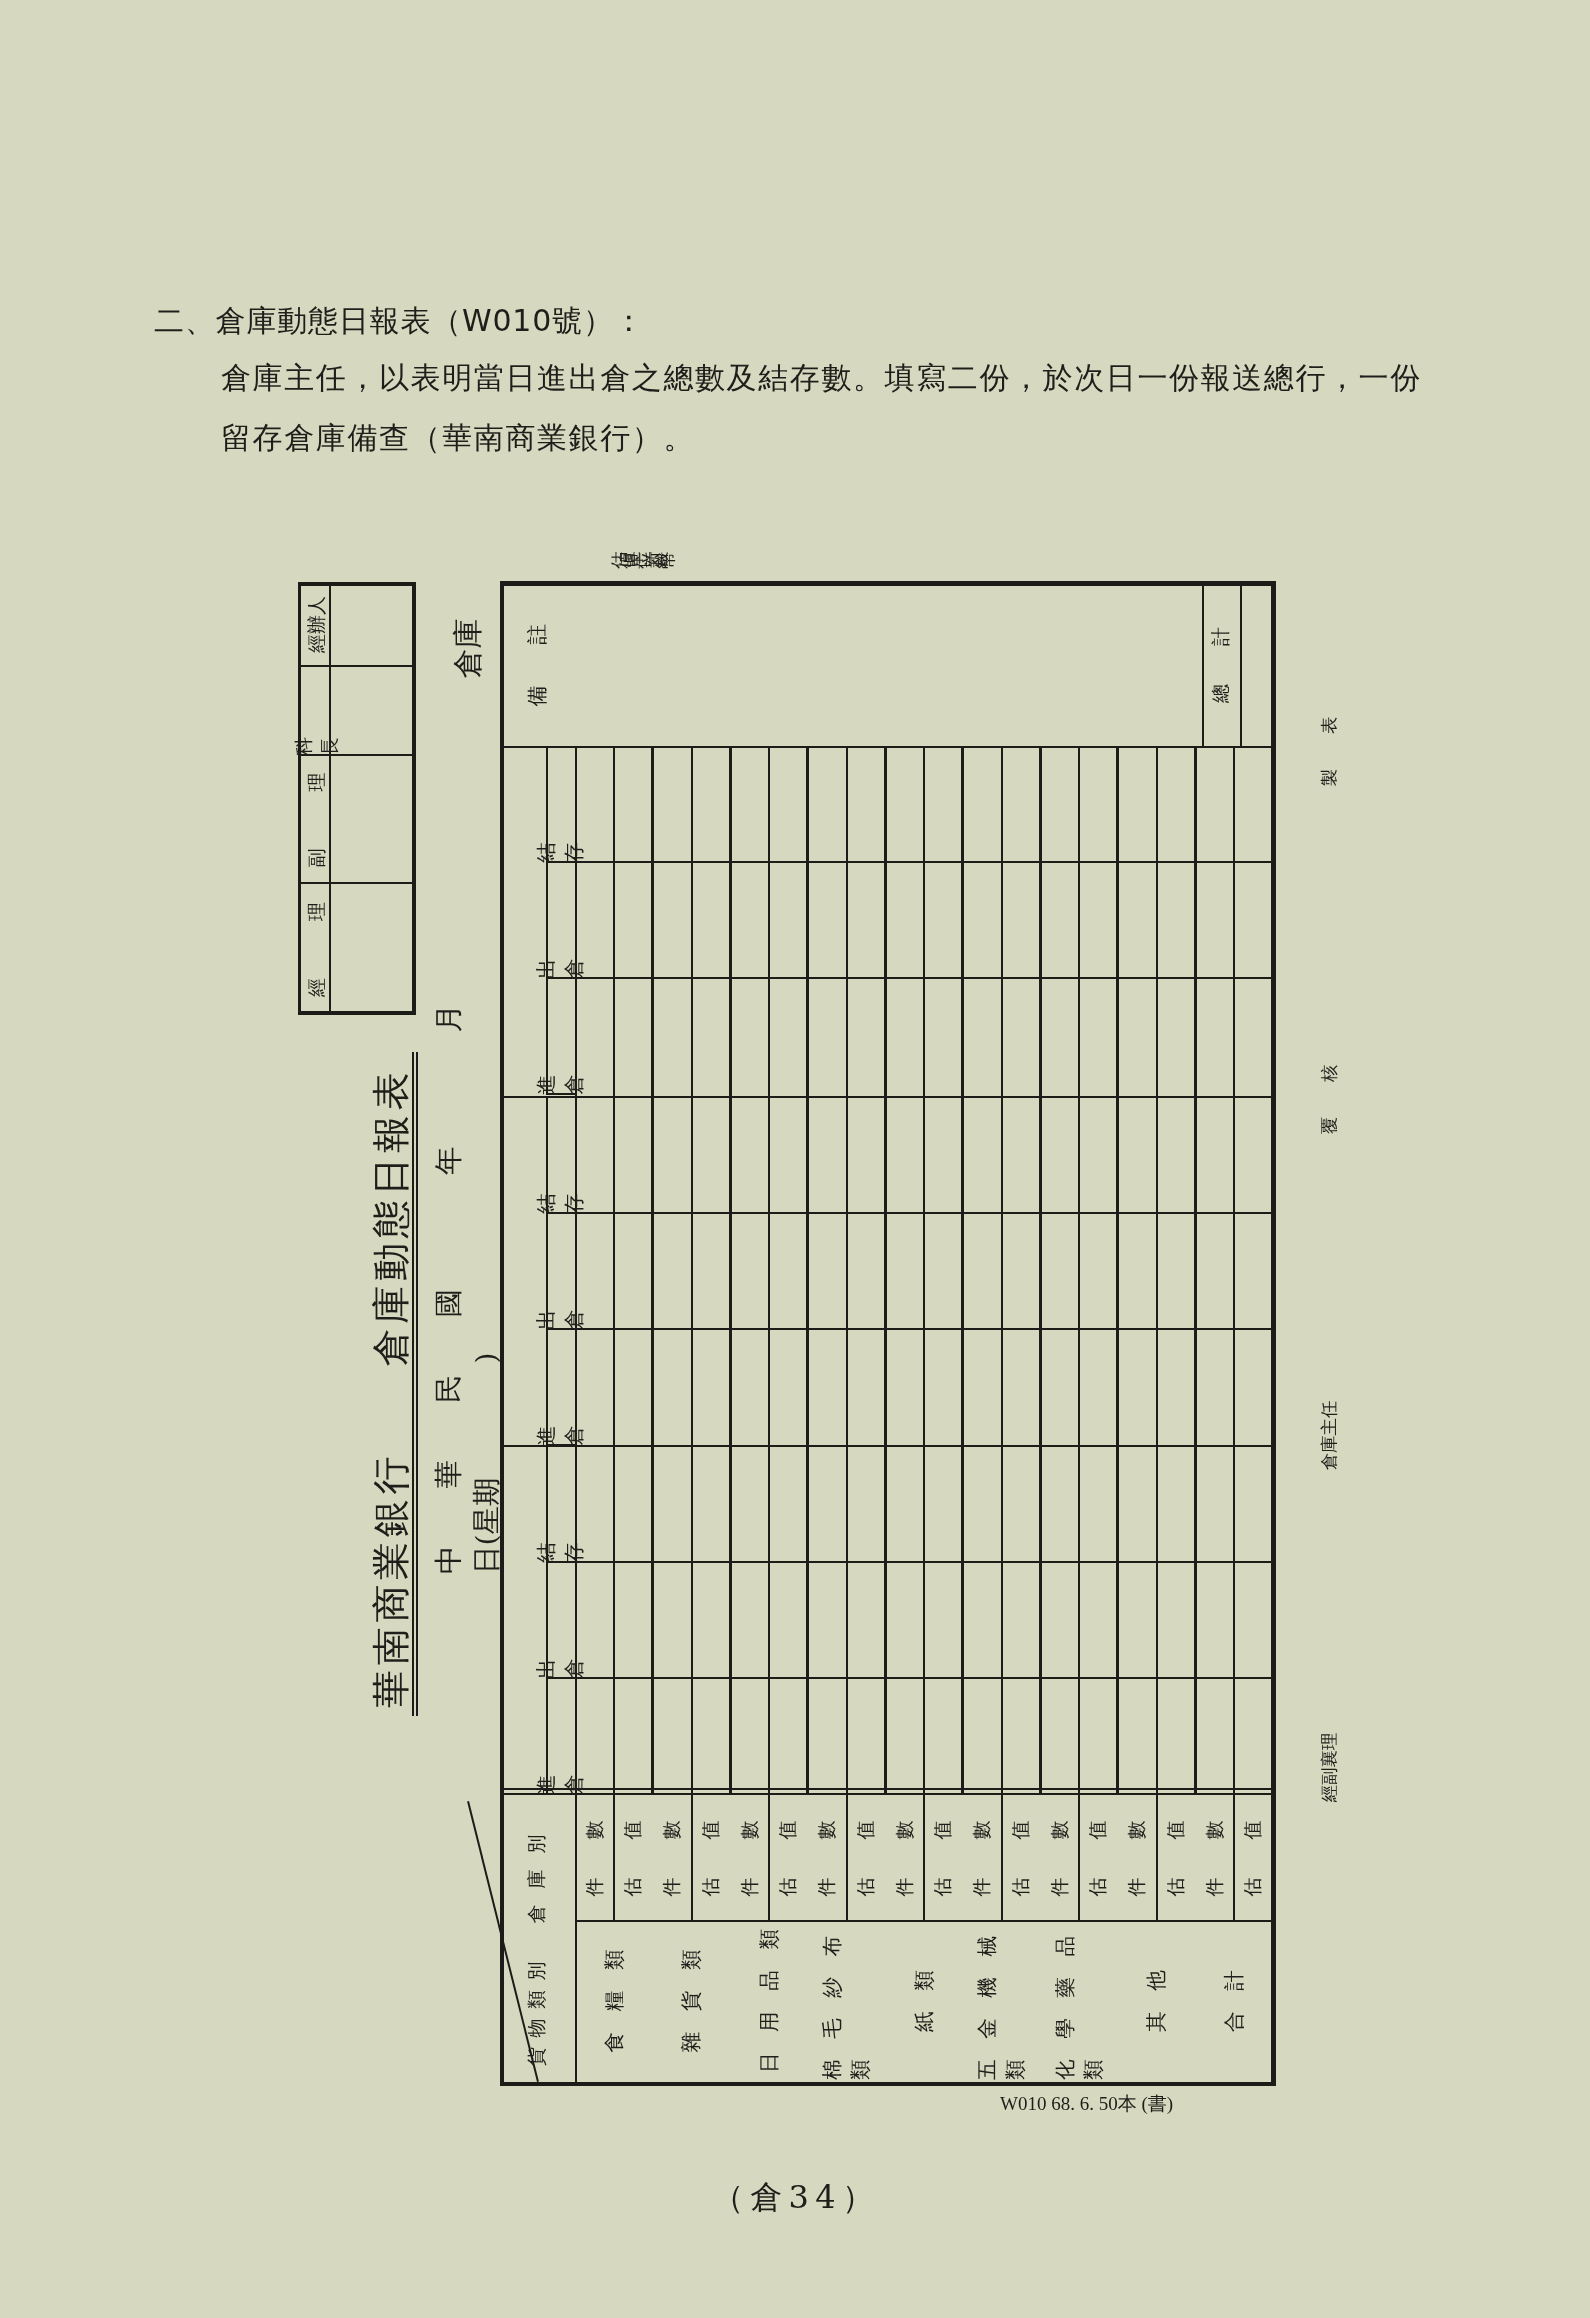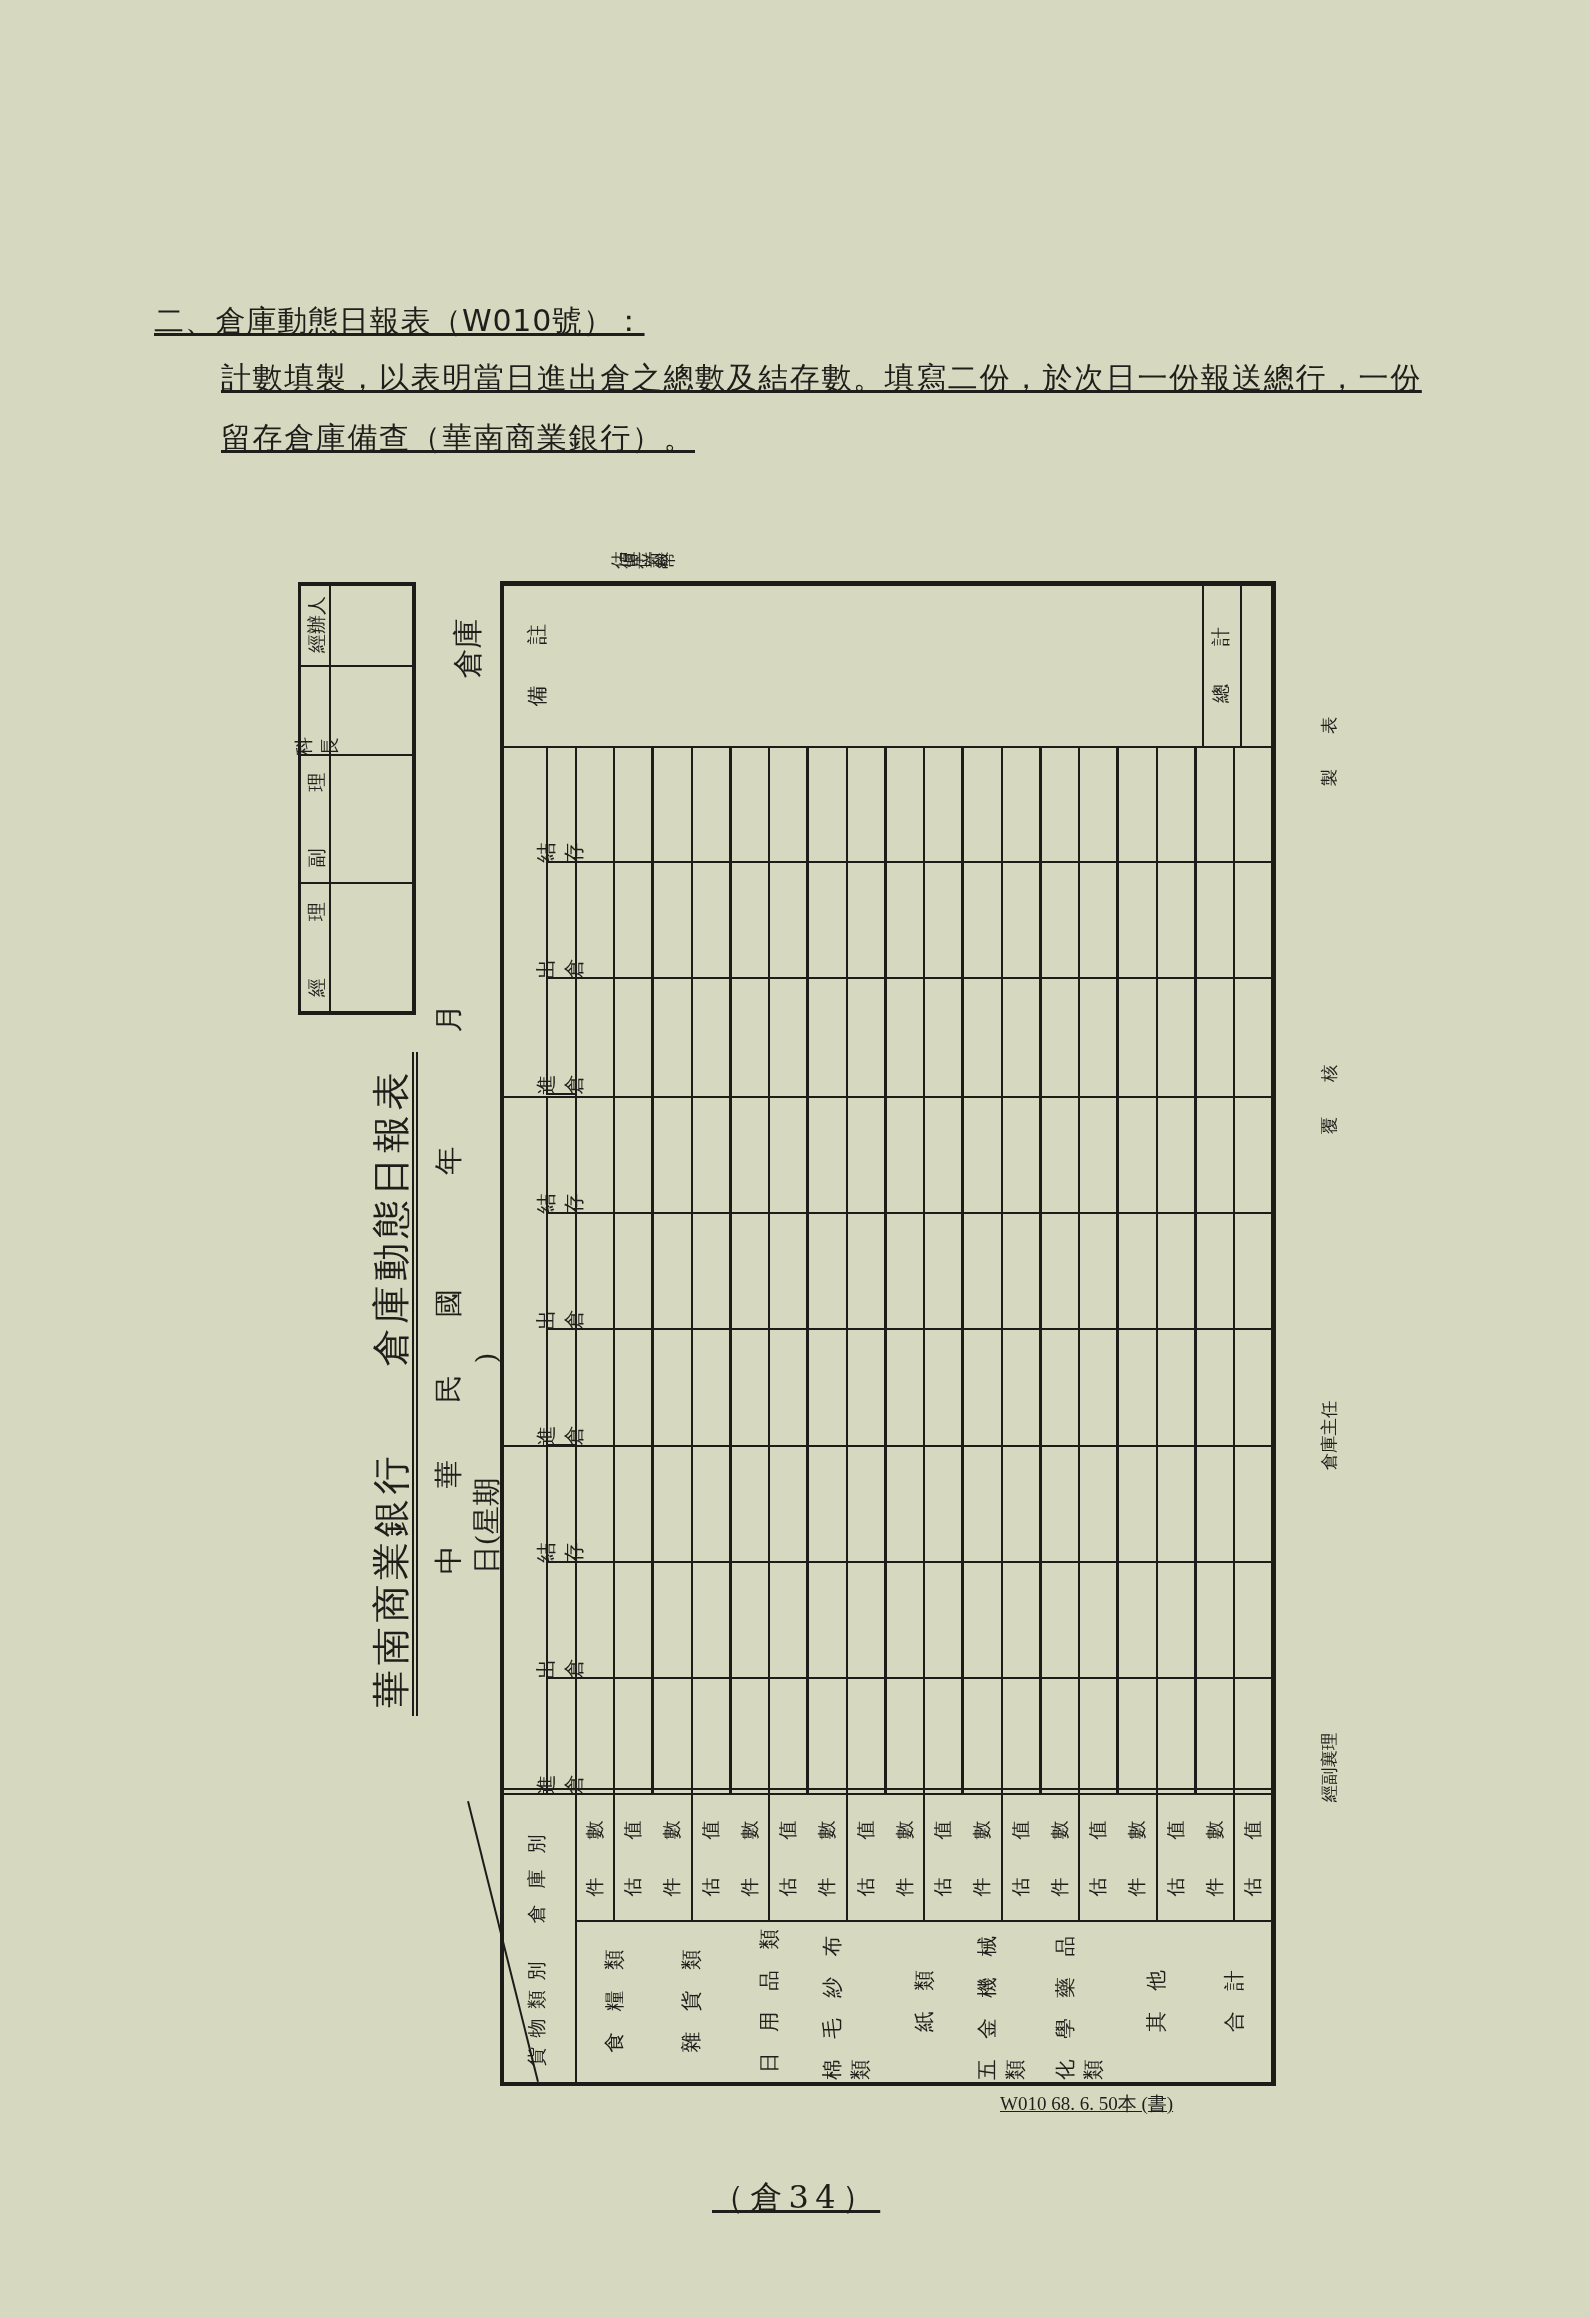--- a/index.html
+++ b/index.html
@@ -1,36 +1,36 @@
 <!DOCTYPE html>
 <html style="font-size:12.7px"><head>
 <meta charset="utf-8">
 <style>
   html, body { margin:0; padding:0; }
   body { width:1590px; height:2319px; background:#d6d8bf; position:relative; overflow:hidden;
          font-family:"DejaVu Serif","Liberation Serif",serif; color:#1e1e1a; }
-  .abs { position:absolute;text-decoration:underline; }
+  .abs { position:absolute; }
   .heading { left:154px; top:301px; font-size:30px; font-family:"DejaVu Sans","Liberation Sans",sans-serif; letter-spacing:0.8px; }
   .para { left:221px; width:1242px; font-size:30px; font-family:"DejaVu Sans","Liberation Sans",sans-serif; line-height:60px; letter-spacing:1.6px; }
   .para-l1 { top:348px; }
   .page-no { left:712px; top:2176px; font-size:32px; letter-spacing:6.3px; }
   .footer-code { left:1000px; top:2091px; font-size:19px; font-family:"Liberation Serif",serif; }
 
   
   .form { position:absolute; left:293px; top:2088px; width:1550px; height:1139px;
           transform-origin:0 0; transform:rotate(-90deg); }
   .form .ln { position:absolute; background:#1c1c18; }
   .vt { position:absolute; font-size:20.6px; display:flex; align-items:center; justify-content:center; }
 </style>
 </head>
 <body>
 
 <div class="abs heading">二、倉庫動態日報表（W010號）：</div>
 <div class="abs para para-l1">
-  <div>計數填製，以表明當日進出倉之總數及結存數。填寫二份，於次日一份報送總行，一份</div>
+  <div>倉庫主任，以表明當日進出倉之總數及結存數。填寫二份，於次日一份報送總行，一份</div>
   <div>留存倉庫備查（華南商業銀行）。</div>
 </div>
 
 <div class="form" id="form">
     <div class="ln" style="left: 1.6px; top: 207px; width: 1505px; height: 4px;"></div>
     <div class="ln" style="left: 1.6px; top: 978px; width: 1505px; height: 4.7px;"></div>
     <div class="ln" style="left: 1.6px; top: 207px; width: 4.7px; height: 775px;"></div>
     <div class="ln" style="left: 1502px; top: 207px; width: 4.7px; height: 775px;"></div>
     <div class="ln" style="left: 293px; top: 207px; width: 2.4px; height: 775px;"></div>
     <div class="ln" style="left: 298px; top: 207px; width: 1.6px; height: 775px;"></div>

